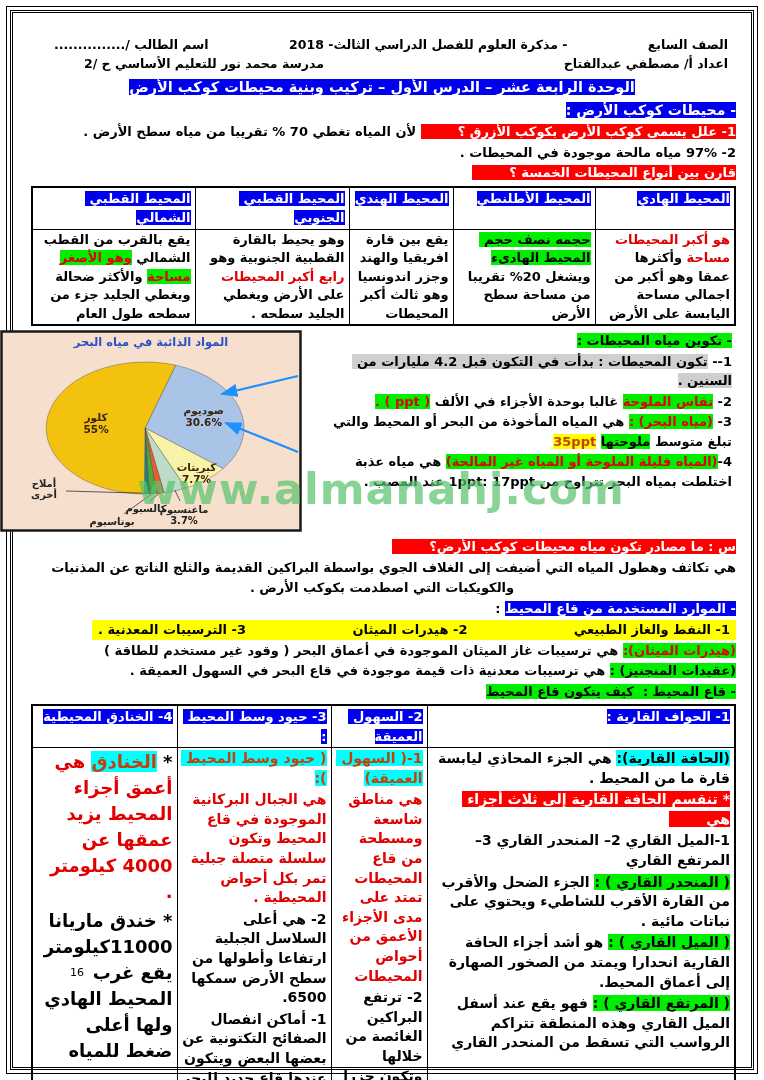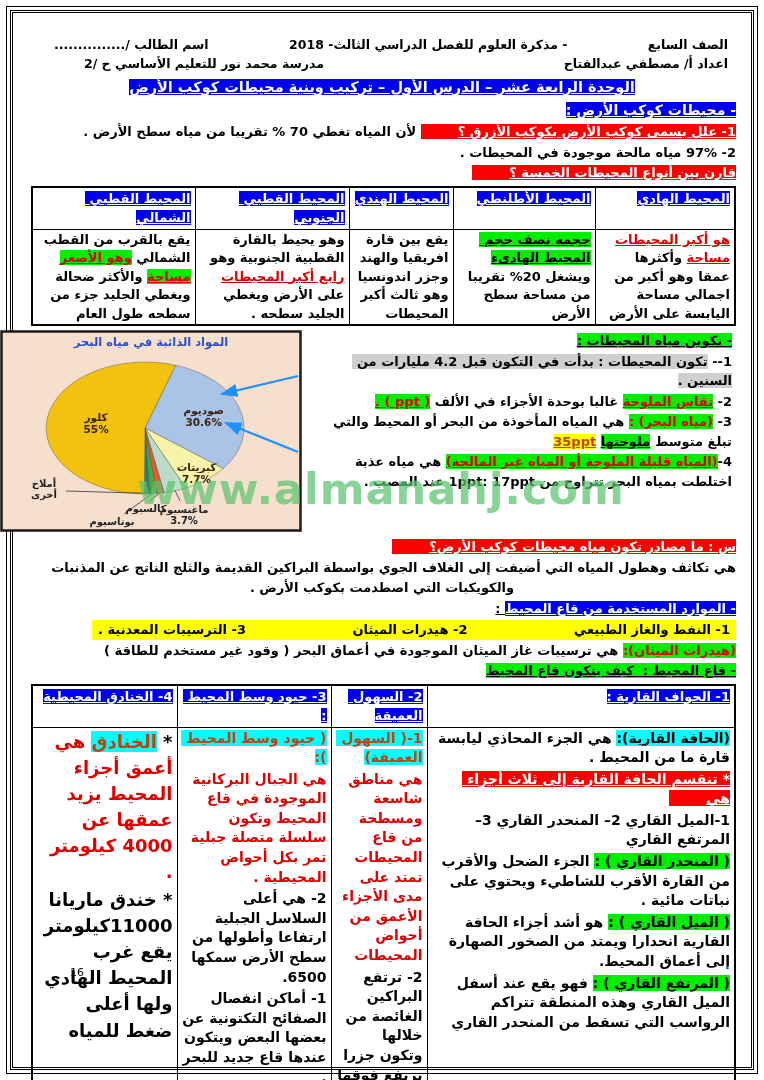--- a/index.html
+++ b/index.html
@@ -13,21 +13,21 @@
   .content{position:absolute;top:36px;right:28px;left:28px;direction:rtl;}
   .run{white-space:pre-wrap;}
   .hl-red{background:#ff0000;color:#fff;padding-left:37px;}
   .hl-blue{background:#0000ee;color:#fff;}
   .hl-green{background:#00ef00;color:#000;}
   .hl-cyan{background:#00ffff;color:#000;}
   .hl-yellow{background:#ffff00;}
   .hl-gray{background:#cfcfcf;}
   .red{color:#e00000;}
   .blue{color:#c2410c;}
-  .u{text-decoration:underline;margin-top:40px;}
+  .u{margin-top:40px;}
   .ltr{direction:ltr;unicode-bidi:embed;}
   .hdr-line{display:flex;justify-content:space-between;font-size:12.5px;line-height:1.5;padding:0 8px 0 26px;}
   .hdr-line2{padding-left:56px;}
   .title-wrap{text-align:center;font-size:14.5px;margin-top:3px;line-height:1.5;}
   .sec1{text-align:right;font-size:14px;margin-top:2px;line-height:1.5;}
   .para{font-size:13px;line-height:1.5;margin-top:1px;}
   .center{text-align:center;}
   table{border-collapse:collapse;table-layout:fixed;direction:rtl;margin-top:3px;}
   .t1,.t2{width:703px;border:2px solid #000;}
   .t1 td,.t2 td{border:1px solid #000;vertical-align:top;padding:1px 4px;}
@@ -150,20 +150,21 @@
   <div class="para">هي تكاثف وهطول المياه التي أضيفت إلى الغلاف الجوي بواسطة البراكين القديمة والثلج الناتج عن المذنبات</div>
   <div class="para center">والكويكبات التي اصطدمت بكوكب الأرض .</div>
 
   <div class="para"><span class="run hl-blue u">- الموارد المستخدمة من قاع المحيط</span><span class="run u"> :</span></div>
   <div class="yellow-strip">
     <span>1- النفط والغاز الطبيعي</span>
     <span>2- هيدرات الميثان</span>
     <span>3- الترسيبات المعدنية .</span>
   </div>
   <div class="para"><span class="run hl-green red">(هيدرات الميثان):</span><span class="run "> هي ترسيبات غاز الميثان الموجودة في أعماق البحر ( وقود غير مستخدم للطاقة )</span></div>
+  <div class="para"><span class="run hl-green">(عقيدات المنجنيز) :</span><span class="run "> هي ترسيبات معدنية ذات قيمة موجودة في قاع البحر في السهول العميقة .</span></div>
 
   <div class="para"><span class="run hl-green u">- قاع المحيط :  كيف يتكون قاع المحيط</span></div>
 
   <table class="t2">
     <colgroup>
         <col style="width:308px">
         <col style="width:96px">
         <col style="width:154px">
         <col style="width:145px">
       </colgroup>

